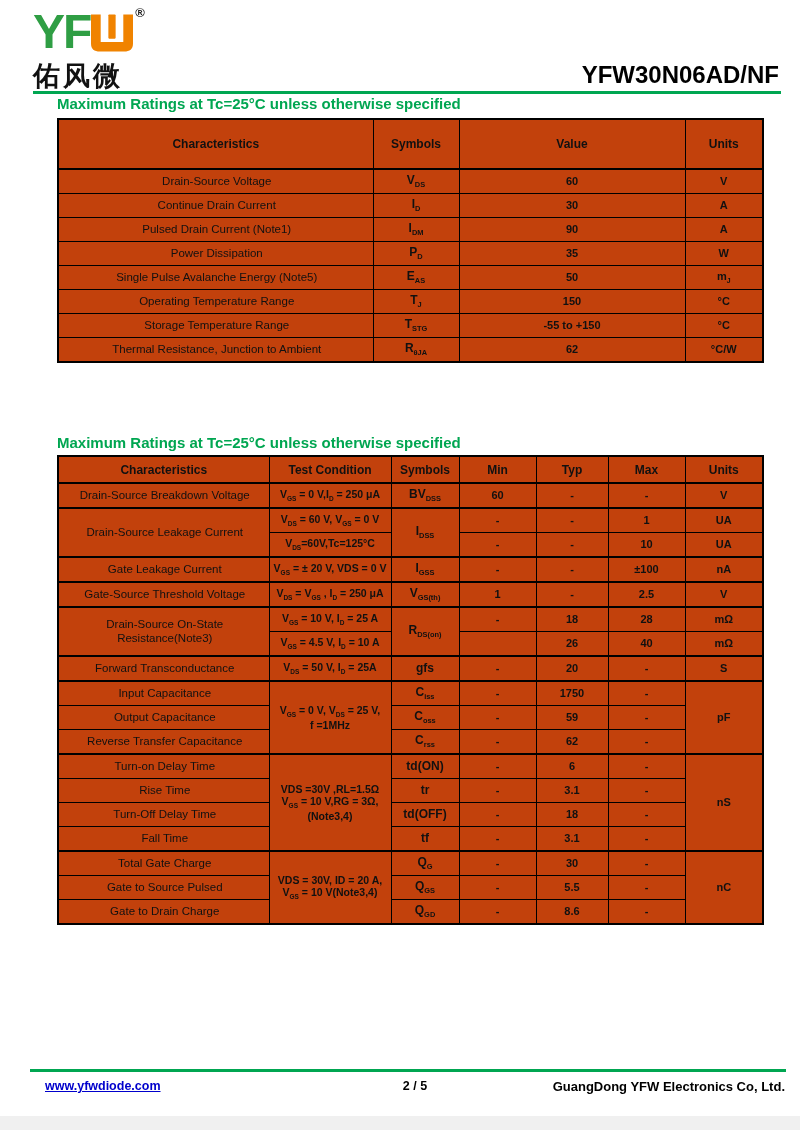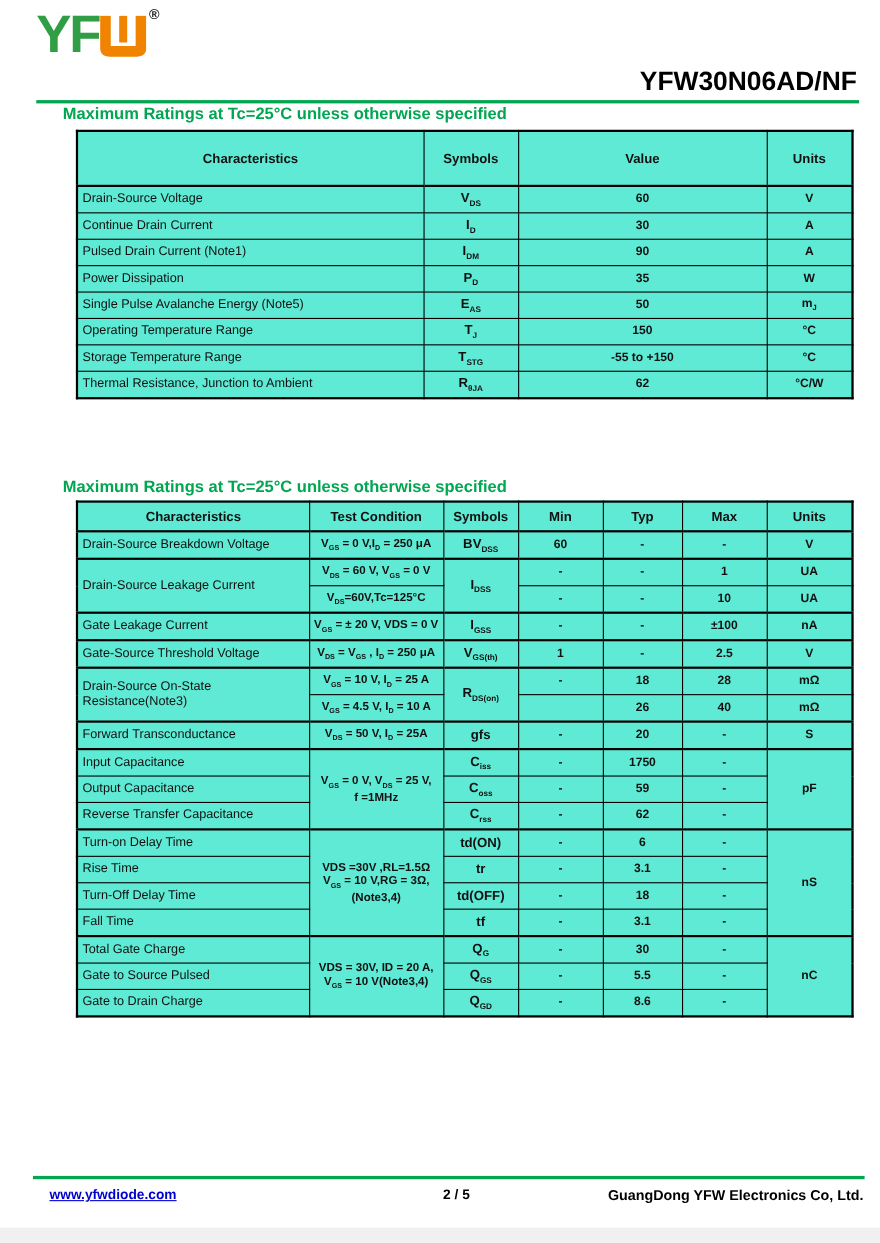--- a/index.html
+++ b/index.html
@@ -15,30 +15,30 @@
   .logo-r{font-size:13px;font-weight:700;color:#222;margin-left:2px;margin-top:-2px;}
   .logo-cn{font-size:27px;font-weight:700;color:#111;letter-spacing:3px;margin-top:2px;}
   .part-title{position:absolute;top:61px;right:21px;font-size:24px;font-weight:700;color:#000;letter-spacing:0;}
   .rule{position:absolute;height:3px;background:#00a651;}
   .rule-top{left:33px;top:91px;width:748px;}
   .rule-bottom{left:30px;top:1069px;width:756px;}
   .sec-heading{position:absolute;left:57px;font-size:15px;font-weight:700;color:#00a651;}
   .h1{top:95px;}
   .h2{top:434px;}
   
-  table{border-collapse:collapse;table-layout:fixed;position:absolute;left:69px;background:#5eead4;}
+  table{border-collapse:collapse;table-layout:fixed;position:absolute;left:57px;background:#c2410c;}
   .t1{top:118px;width:705px;}
   .t2{top:455px;width:705px;}
   th,td{border:1px solid #000;overflow:hidden;}
   table{border:2px solid #000;}
   th{font-size:12px;font-weight:700;text-align:center;border-bottom:2px solid #000;}
   .t1 th{height:46px;}
   .t2 th{height:23px;}
   td{height:23px;font-size:11px;font-weight:700;text-align:center;padding:0 2px;line-height:1.15;}
-  td.chr{ text-align:left;font-weight:400;font-size:11.5px;padding-left:4px;}
+  td.chr{ text-align:center;font-weight:400;font-size:11.5px;padding-left:4px;}
   td.sym{font-size:12px;font-weight:700;}
   td.tc{font-size:10.5px;}
   sub{font-size:0.62em;text-align:right;}
   .t2 tr.grp td{border-top:2px solid #000;}
   
   .footer-link{position:absolute;left:45px;top:1079px;font-size:12.5px;font-weight:700;color:#0000cc;text-decoration:underline;}
   .footer-page{position:absolute;left:415px;top:1079px;transform:translateX(-50%);font-size:12.5px;font-weight:700;color:#000;}
   .footer-company{position:absolute;right:15px;top:1079px;font-size:13px;font-weight:700;color:#000;}
   .scan-strip{position:absolute;left:0;bottom:0;width:800px;height:14px;background:#f0f0f0;}
 </style>
@@ -47,20 +47,21 @@
 
 <div class="logo">
   <div class="logo-row">
     <span class="logo-yf">YF</span>
     <svg class="logo-w" width="42" height="38" viewBox="0 0 52 46">
       <path fill="#f08300" d="M0,0 H12 V34 H40 V0 H52 V36 C52,43 48,46 41,46 H11 C4,46 0,43 0,36 Z"></path>
       <rect fill="#f08300" x="21.5" y="0" width="9" height="30" rx="1"></rect>
     </svg>
     <span class="logo-r">®</span>
   </div>
+  <div class="logo-cn">佑风微</div>
 </div>
 
 <div class="part-title">YFW30N06AD/NF</div>
 <div class="rule rule-top"></div>
 
 <div class="sec-heading h1">Maximum Ratings at Tc=25°C unless otherwise specified</div>
 
 <table class="t1">
   <colgroup>
       <col style="width:315px">

